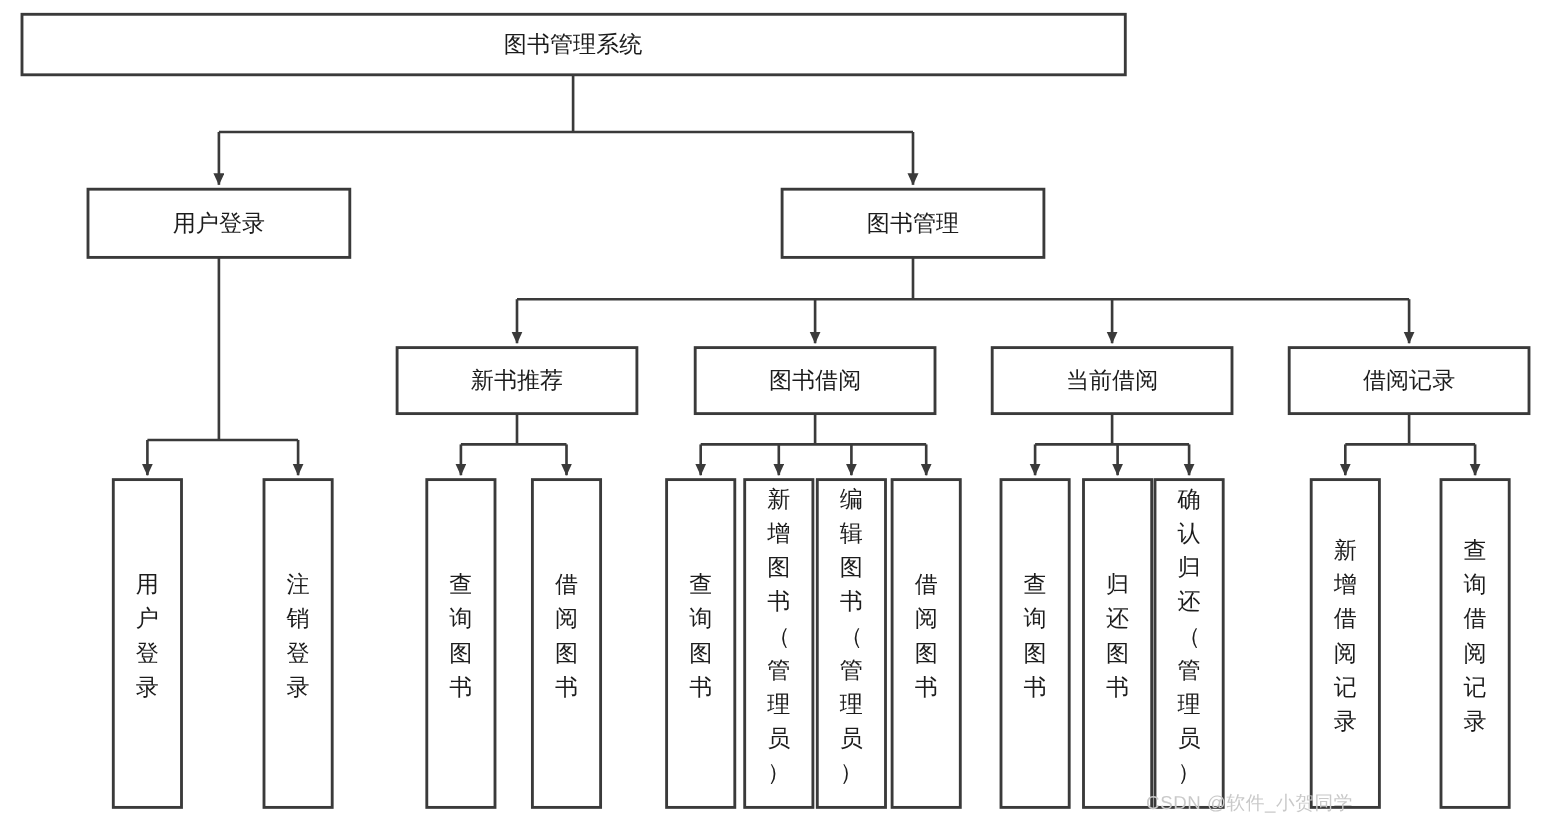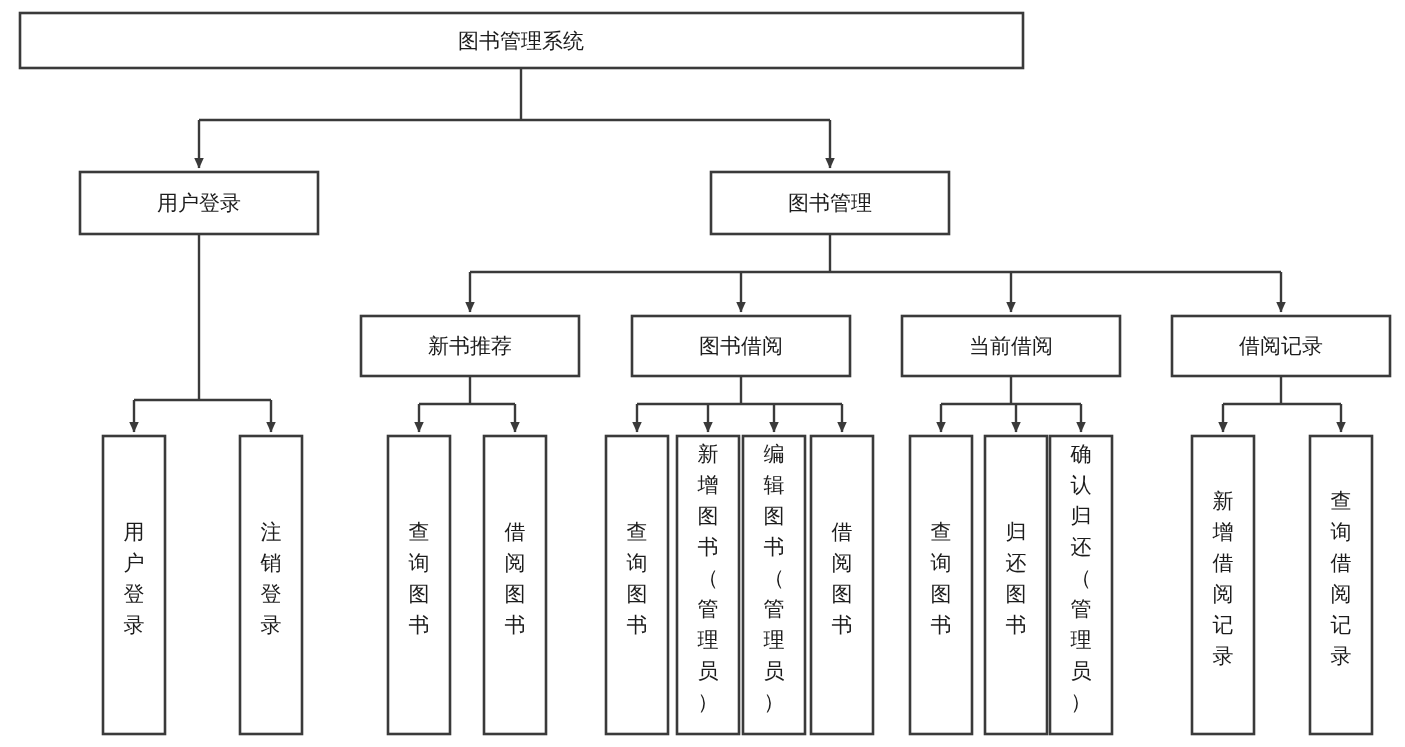--- a/index.html
+++ b/index.html
@@ -228,13 +228,14 @@
       <rect class="node-box" x="1192" y="436" width="62" height="298"></rect>
       <text class="node-label-v vtext" x="1223" y="585"><tspan x="1223" y="507.5">新</tspan><tspan x="1223" y="538.5">增</tspan><tspan x="1223" y="569.5">借</tspan><tspan x="1223" y="600.5">阅</tspan><tspan x="1223" y="631.5">记</tspan><tspan x="1223" y="662.5">录</tspan></text>
     </g>
 
     <g>
       <rect class="node-box" x="1310" y="436" width="62" height="298"></rect>
       <text class="node-label-v vtext" x="1341" y="585"><tspan x="1341" y="507.5">查</tspan><tspan x="1341" y="538.5">询</tspan><tspan x="1341" y="569.5">借</tspan><tspan x="1341" y="600.5">阅</tspan><tspan x="1341" y="631.5">记</tspan><tspan x="1341" y="662.5">录</tspan></text>
     </g>
   </svg>
 
+  <div class="watermark">CSDN @软件_小贺同学</div>
 </div>
 
 </body></html>

